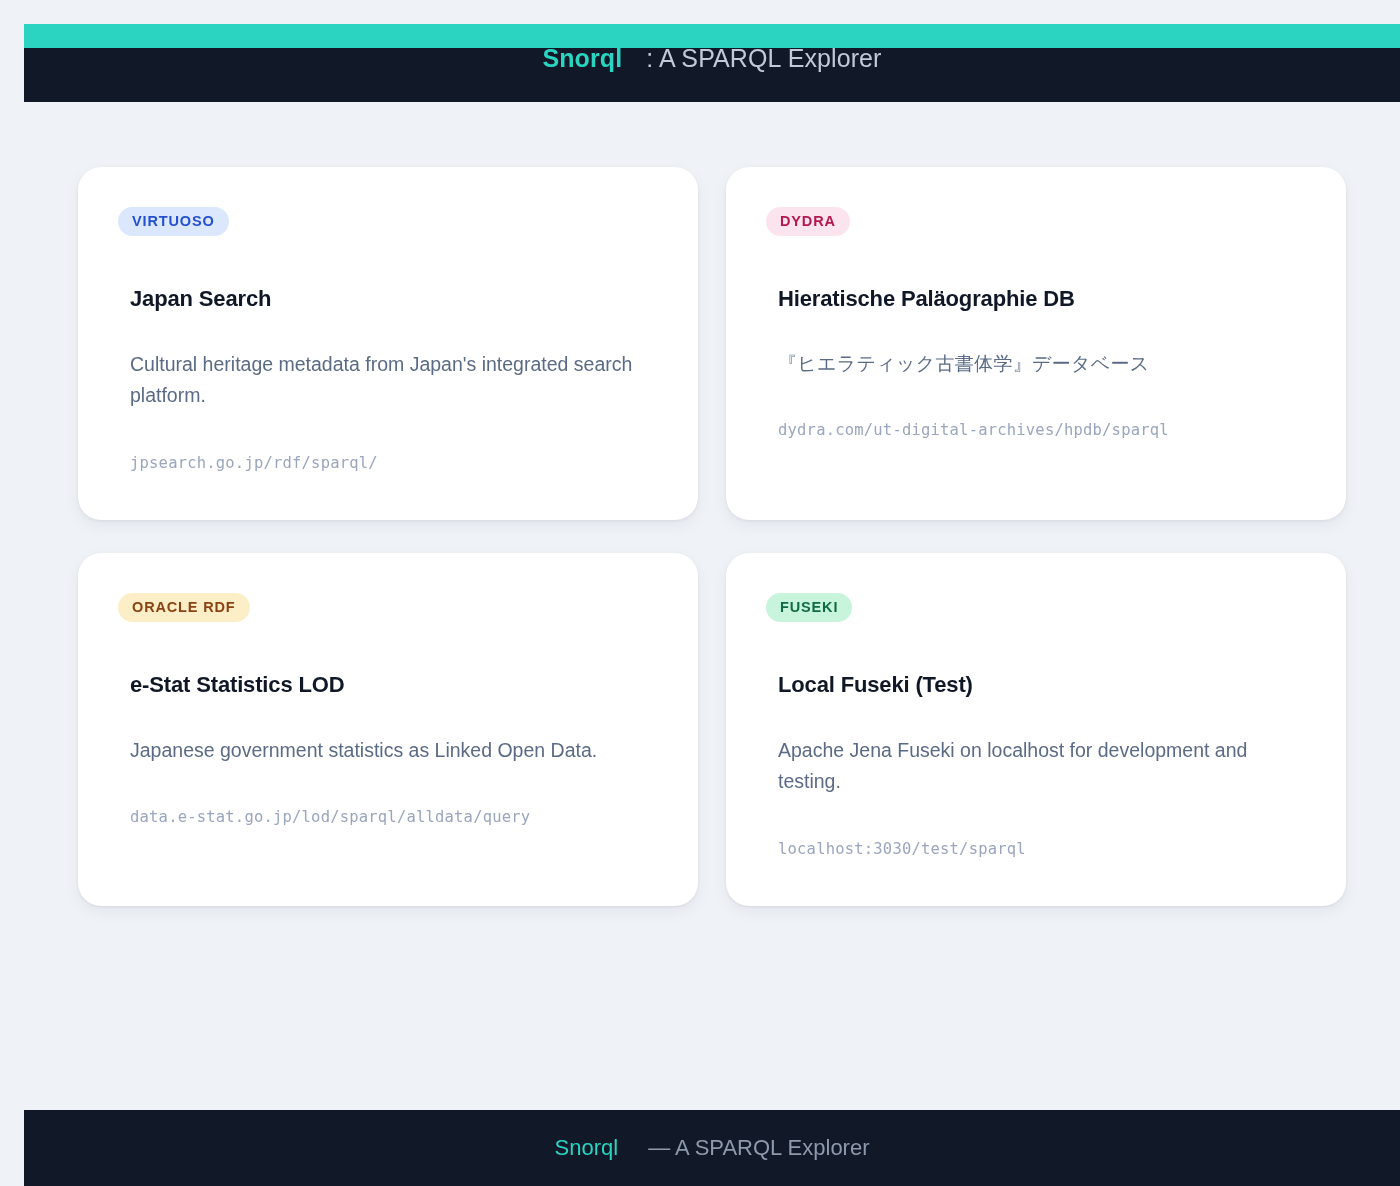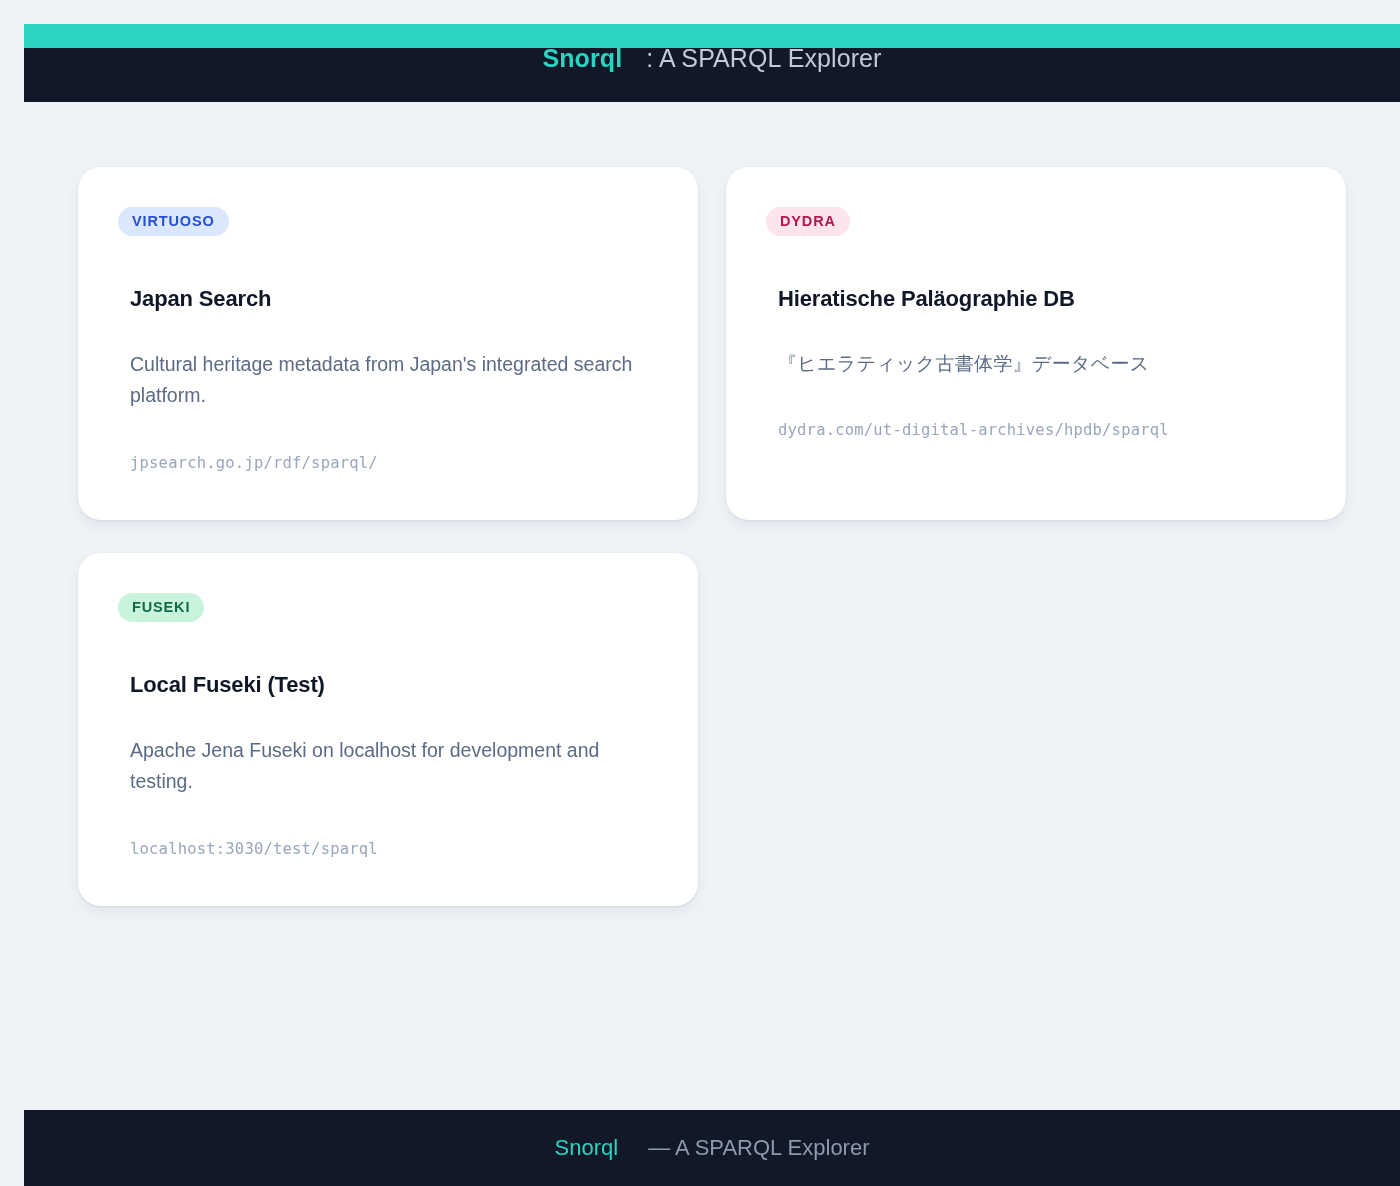--- a/index.html
+++ b/index.html
@@ -159,20 +159,26 @@
       <p class="card-url">jpsearch.go.jp/rdf/sparql/</p>
     </div>
 
     <div class="endpoint-card">
       <span class="badge" style="background: rgb(252, 228, 238); color: rgb(179, 25, 79);">DYDRA</span>
       <h2 class="card-title">Hieratische Paläographie DB</h2>
       <p class="card-desc jp">『ヒエラティック古書体学』データベース</p>
       <p class="card-url">dydra.com/ut-digital-archives/hpdb/sparql</p>
     </div>
 
+    <div class="endpoint-card">
+      <span class="badge" style="background: rgb(252, 239, 199); color: rgb(138, 67, 19);">ORACLE RDF</span>
+      <h2 class="card-title">e-Stat Statistics LOD</h2>
+      <p class="card-desc">Japanese government statistics as Linked Open Data.</p>
+      <p class="card-url">data.e-stat.go.jp/lod/sparql/alldata/query</p>
+    </div>
 
     <div class="endpoint-card">
       <span class="badge" style="background: rgb(201, 244, 220); color: rgb(15, 107, 67);">FUSEKI</span>
       <h2 class="card-title">Local Fuseki (Test)</h2>
       <p class="card-desc">Apache Jena Fuseki on localhost for development and testing.</p>
       <p class="card-url">localhost:3030/test/sparql</p>
     </div>
 
   </section>
 </main>

